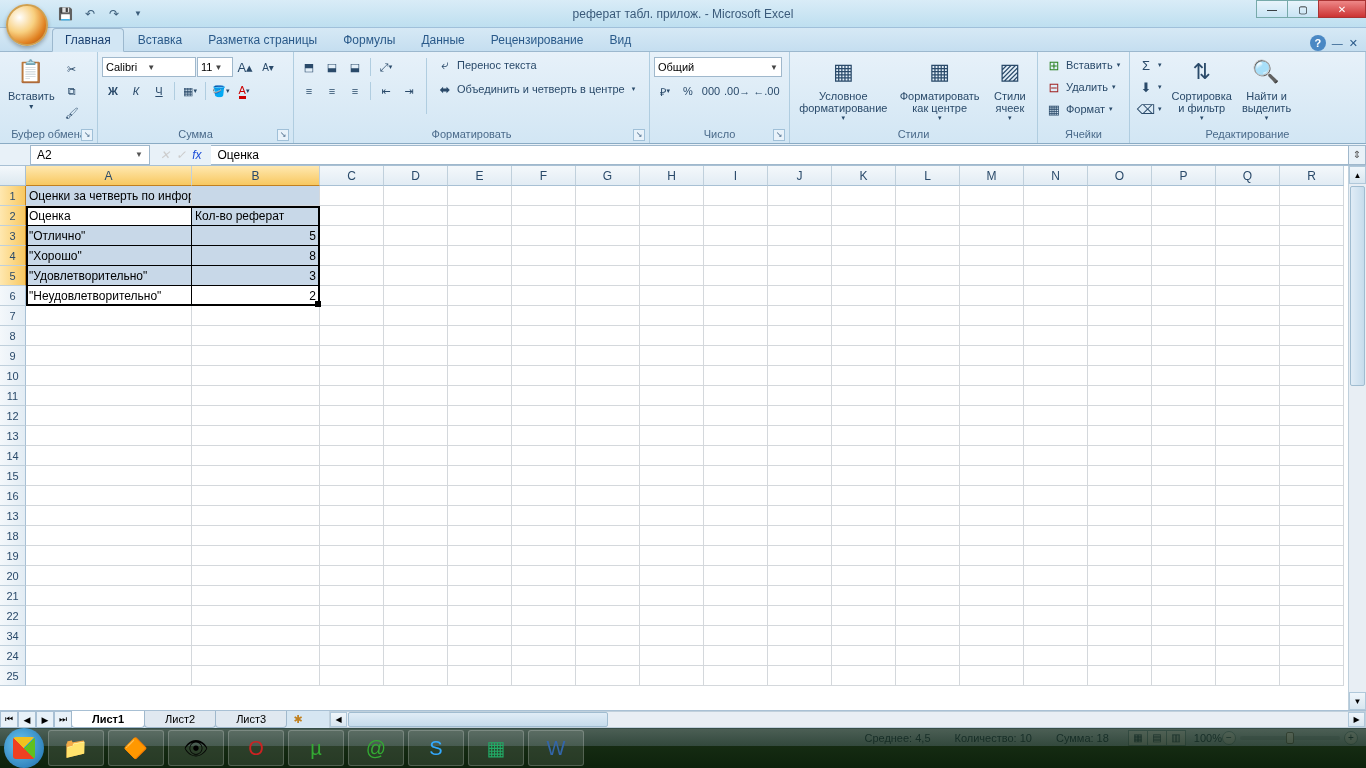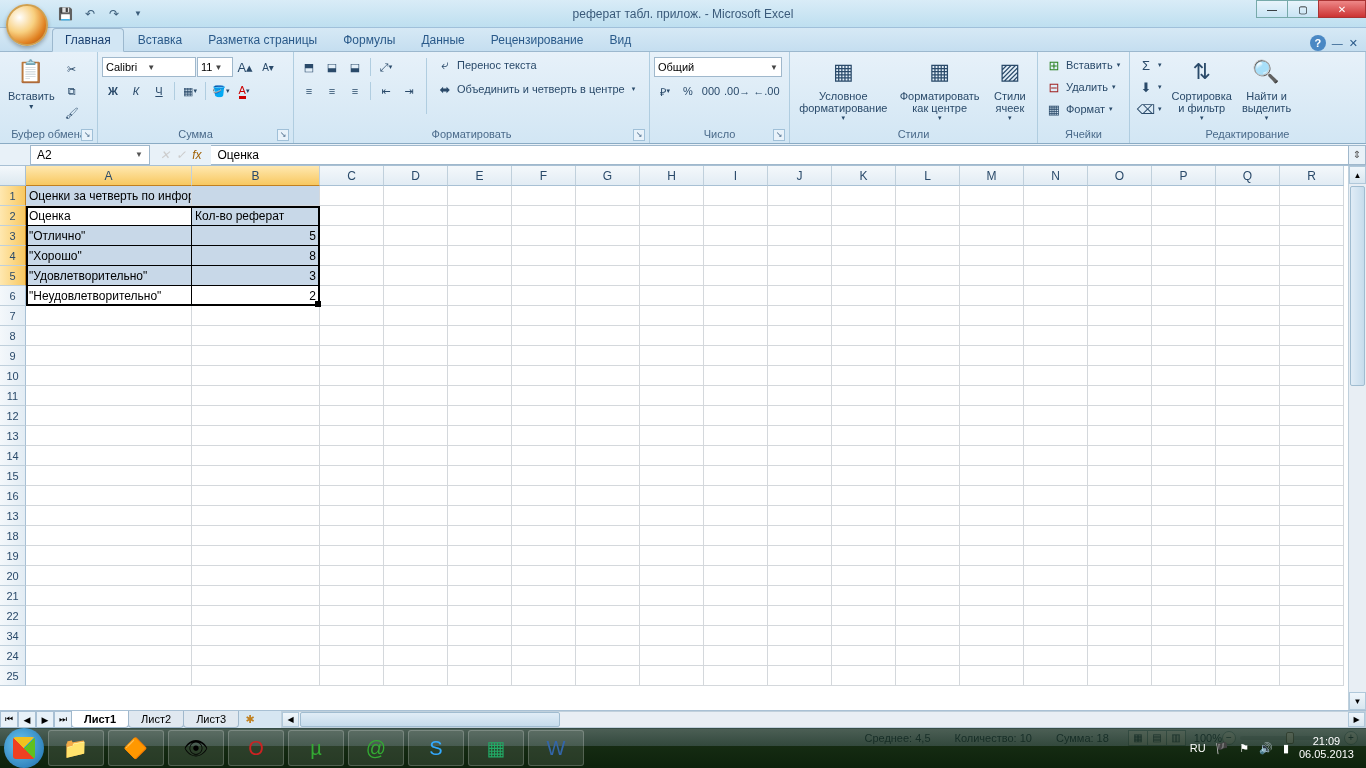--- a/index.html
+++ b/index.html
@@ -65,21 +65,21 @@
 .sel-handle { position:absolute; width:6px; height:6px; background:#000; right:-3px; bottom:-3px;}
 
 .vscroll { position:absolute; right:0; top:0; width:18px; bottom:0; background:#e8eef4; border-left:1px solid #c0d0dc;}
 .vscroll .track-btn { height:18px; background:linear-gradient(#f0f6fb,#d8e6f0); border:1px solid #b0c8da; font-size:8px; display:flex; align-items:center; justify-content:center;}
 .vscroll .thumb { position:absolute; left:1px; right:1px; top:20px; height:200px; background:linear-gradient(to right,#e0ecf6,#c6dcec); border:1px solid #a0bcd0; border-radius:2px;}
 
 
 .sheet-bar { position:absolute; left:0; right:0; bottom:40px; height:18px; background:#d6e6f2; border-top:1px solid #a8c0d4; display:flex; align-items:center; font-size:11px;}
 .sheet-nav { display:flex; gap:0;}
 .sheet-nav-btn { width:18px; height:17px; border:1px solid #a8c0d4; background:#e8f1f8; display:flex; align-items:center; justify-content:center; font-size:9px;}
-.sheet-tab { padding:2px 12px; border:1px solid #a0b8cc; border-top:none; background:#e0e8f0; margin-left:-1px; border-bottom-left-radius:4px; border-bottom-right-radius:4px;}
+.sheet-tab { padding:2px 20px; border:1px solid #a0b8cc; border-top:none; background:#e0e8f0; margin-left:-1px; border-bottom-left-radius:4px; border-bottom-right-radius:4px;}
 .sheet-tab.active { background:#fff; font-weight:bold;}
 .sheet-new { width:22px; text-align:center; color:#c08020;}
 .hscroll { flex:1; margin-left:20px; height:17px; background:#e8eef4; border:1px solid #c0d0dc; position:relative;}
 .hscroll .hbtn { position:absolute; top:0; width:17px; height:15px; background:linear-gradient(#f0f6fb,#d8e6f0); border:1px solid #b0c8da; font-size:8px; display:flex; align-items:center; justify-content:center;}
 .hscroll .hthumb { position:absolute; left:18px; top:0; height:15px; width:260px; background:linear-gradient(#e0ecf6,#c6dcec); border:1px solid #a0bcd0; border-radius:2px;}
 
 
 .statusbar { position:absolute; left:0; right:0; bottom:22px; height:18px; background:linear-gradient(#d2e4f2,#bdd8ec); border-top:1px solid #8aabc4; display:flex; align-items:center; font-size:11px; color:#2a4a6a; padding:0 8px;}
 .statusbar .spacer { flex:1;}
 .stat-item { margin:0 12px;}
@@ -319,21 +319,21 @@
 </div>
 
 <div class="formula-bar">
   <div class="namebox">
       <span>A2</span>
       <span class="arrow">▼</span>
     </div>
   <div class="fb-btns">
     <span style="color:#ccc;">✕</span>
     <span style="color:#ccc;">✓</span>
-    <span style="font-style:italic;color:#a16207;">fx</span>
+    <span style="font-style:italic;color:#1d4ed8;">fx</span>
   </div>
   <div class="fb-input">Оценка</div>
   <div class="fb-expand">⇕</div>
 </div>
 
 <div class="grid-area">
   <div class="corner"></div>
   <div class="col-headers" id="colheaders">
       <div class="col-h sel" style="width: 166px;">A</div>
       <div class="col-h sel" style="width: 128px;">B</div>
@@ -936,24 +936,13 @@
   <div class="start-btn"></div>
   <div class="task-item">📁</div>
   <div class="task-item">🔶</div>
   <div class="task-item">👁</div>
   <div class="task-item" style="color:#c22;">O</div>
   <div class="task-item" style="color:#3a3;">µ</div>
   <div class="task-item" style="color:#3a3;">@</div>
   <div class="task-item" style="color:#3af;">S</div>
   <div class="task-item" style="color:#2a6;">▦</div>
   <div class="task-item" style="color:#36a;">W</div>
-  <div class="tray">
-    <span>RU</span>
-    <span>🏴</span>
-    <span>⚑</span>
-    <span>🔊</span>
-    <span>▮</span>
-    <div class="clock">
-      <div>21:09</div>
-      <div>06.05.2013</div>
-    </div>
-  </div>
 </div>
 
 </body></html>

